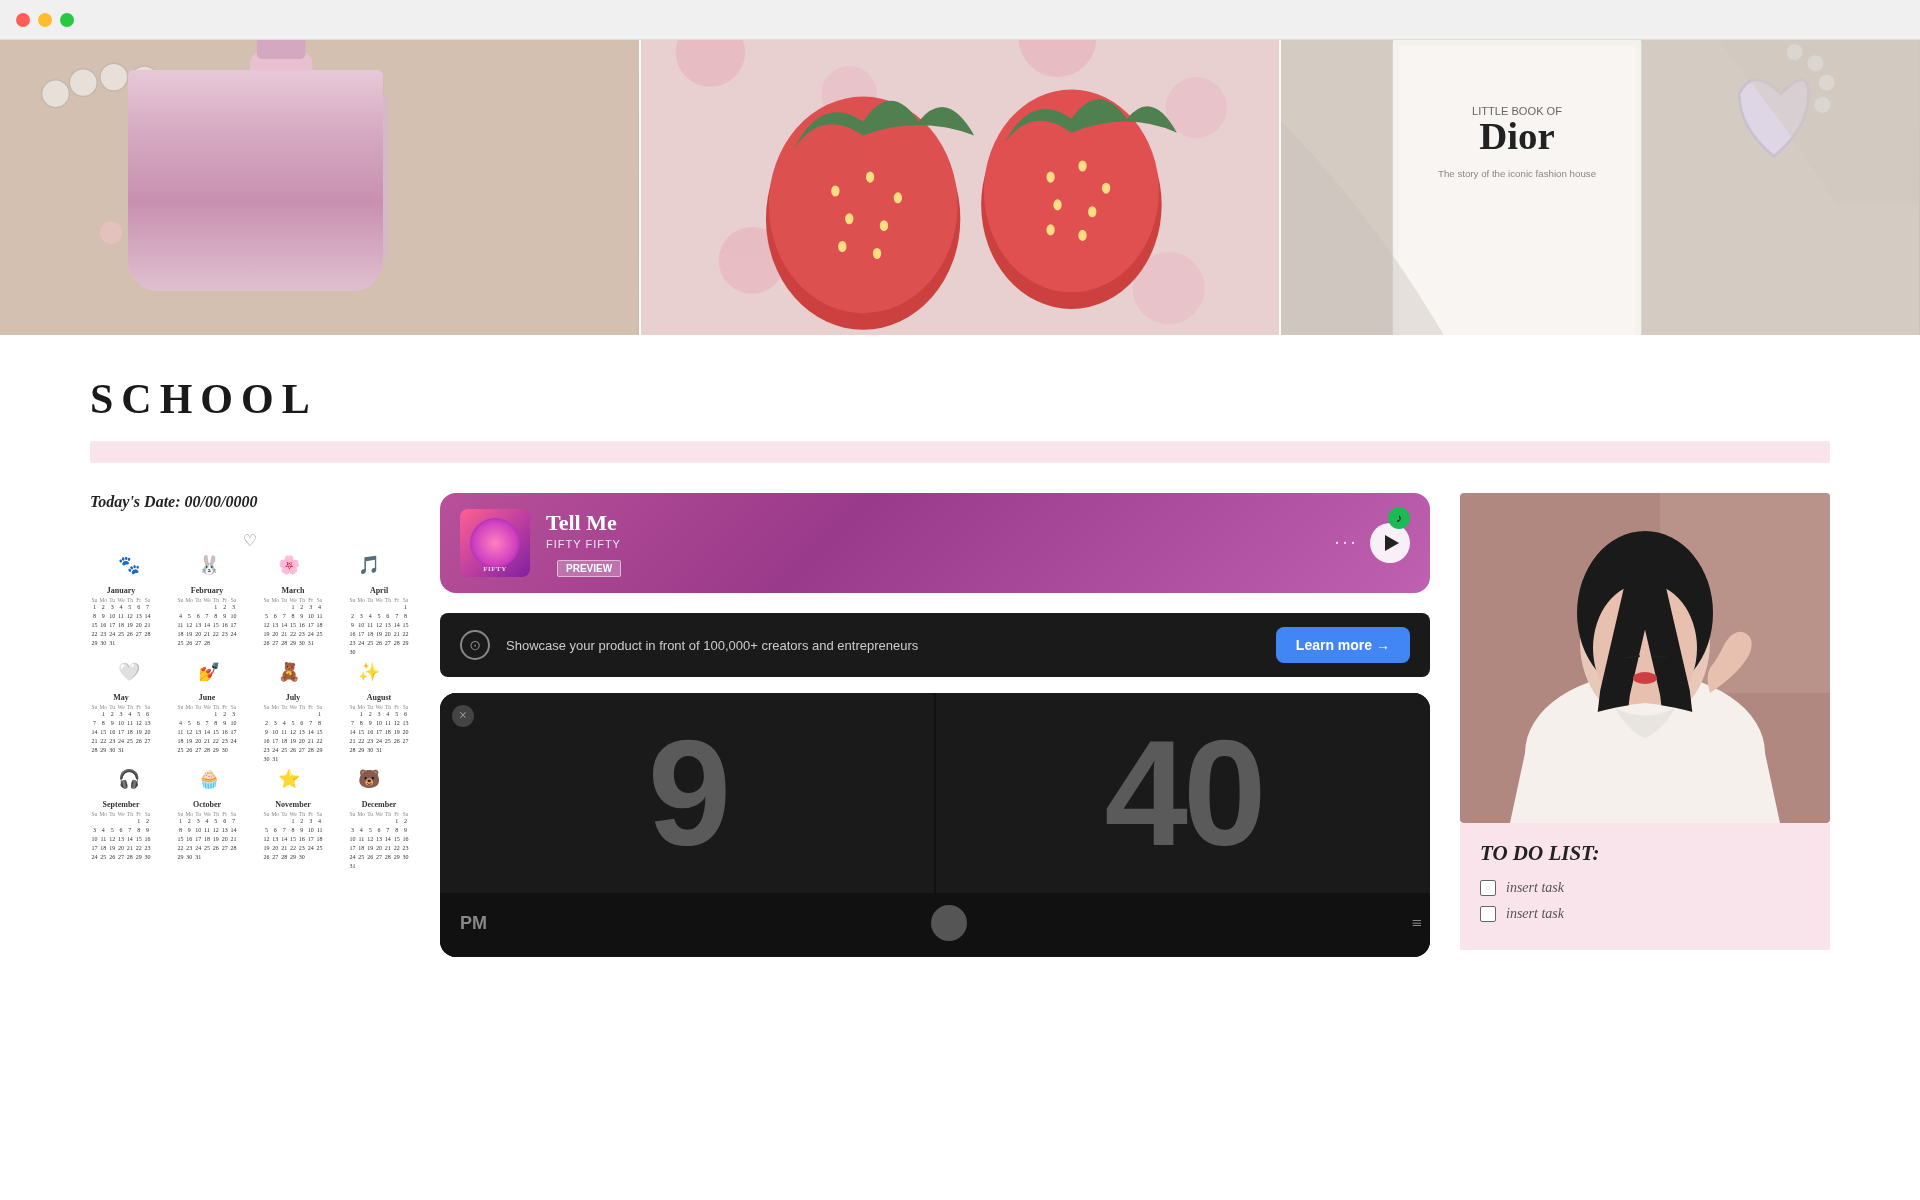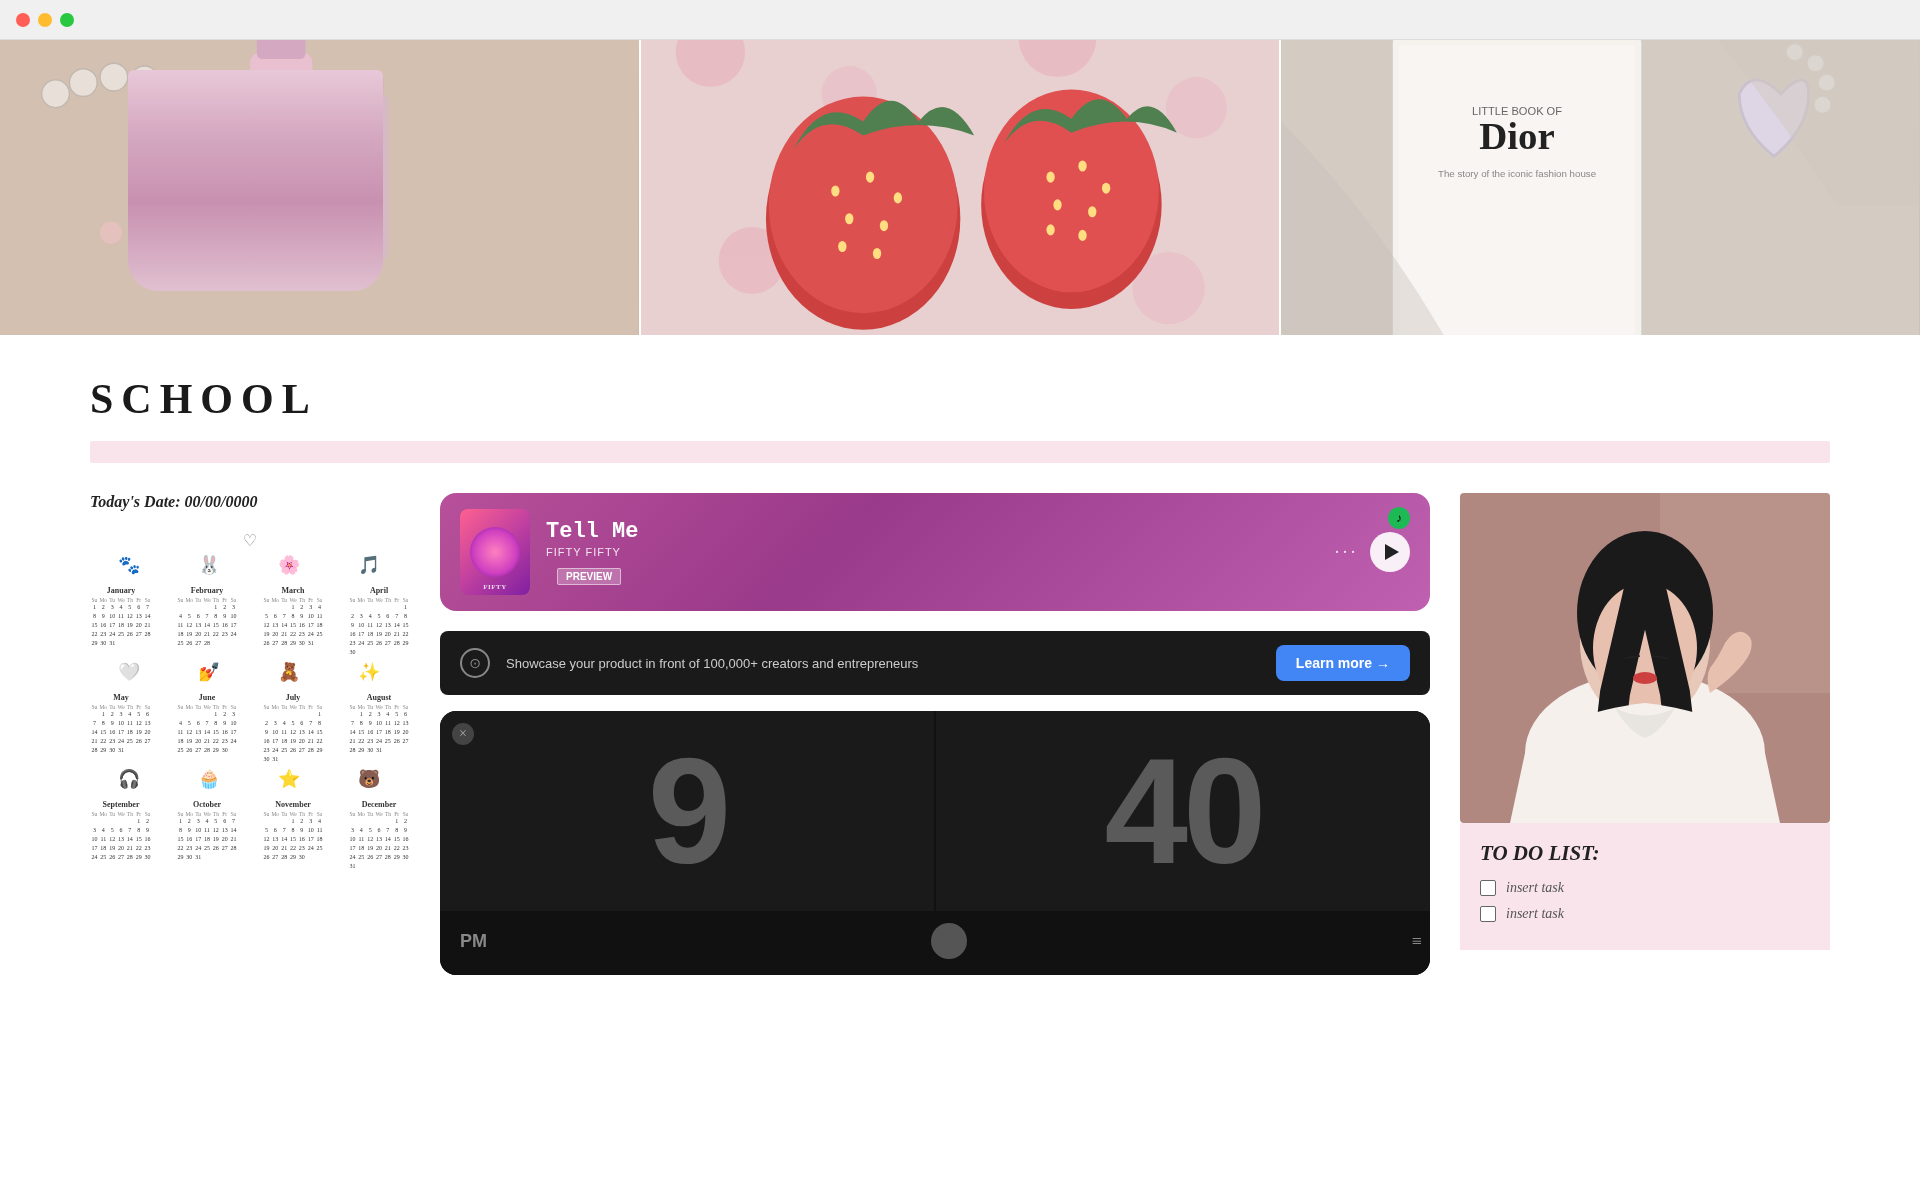--- a/index.html
+++ b/index.html
@@ -124,21 +124,21 @@
       padding: 16px 20px;
       display: flex;
       align-items: center;
       gap: 16px;
       margin-bottom: 20px;
       position: relative;
       min-height: 100px;
     }
     .spotify-album {
       width: 70px;
-      height: 86px;
+      height: 68px;
       border-radius: 8px;
       background: linear-gradient(135deg, #ff6090 0%, #c040a0 50%, #8020a0 100%);
       flex-shrink: 0;
       display: flex;
       align-items: center;
       justify-content: center;
       overflow: hidden;
       position: relative;
     }
     .spotify-album::before {
@@ -157,21 +157,21 @@
       color: rgba(255,255,255,0.8);
       font-weight: bold;
       letter-spacing: 0.5px;
       white-space: nowrap;
     }
     .spotify-info { flex: 1; }
     .spotify-title {
       font-size: 22px;
       font-weight: bold;
       color: #fff;
-      font-family: Liberation Mono, monospace;
+      font-family: Liberation Serif, serif;
       margin-bottom: 2px;
     }
     .spotify-artist {
       font-size: 11px;
       color: rgba(255,255,255,0.85);
       font-family: Arial, sans-serif;
       letter-spacing: 1px;
       margin-bottom: 8px;
     }
     .preview-badge {

